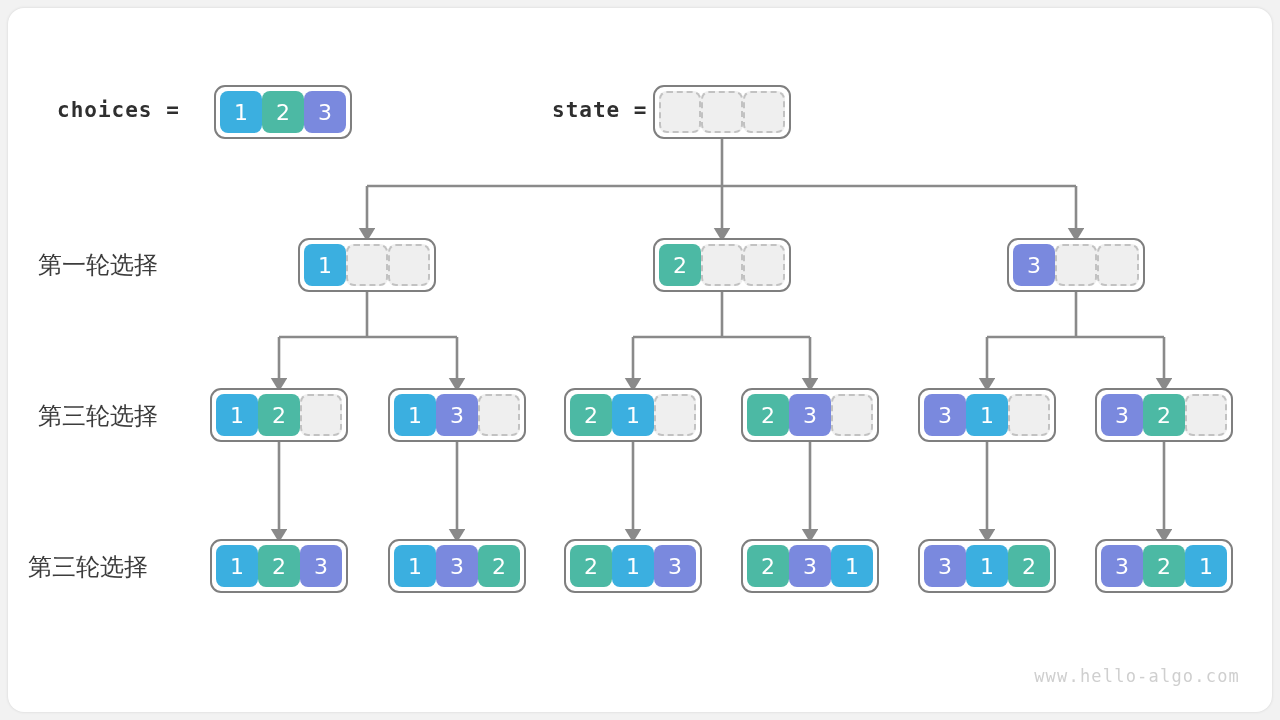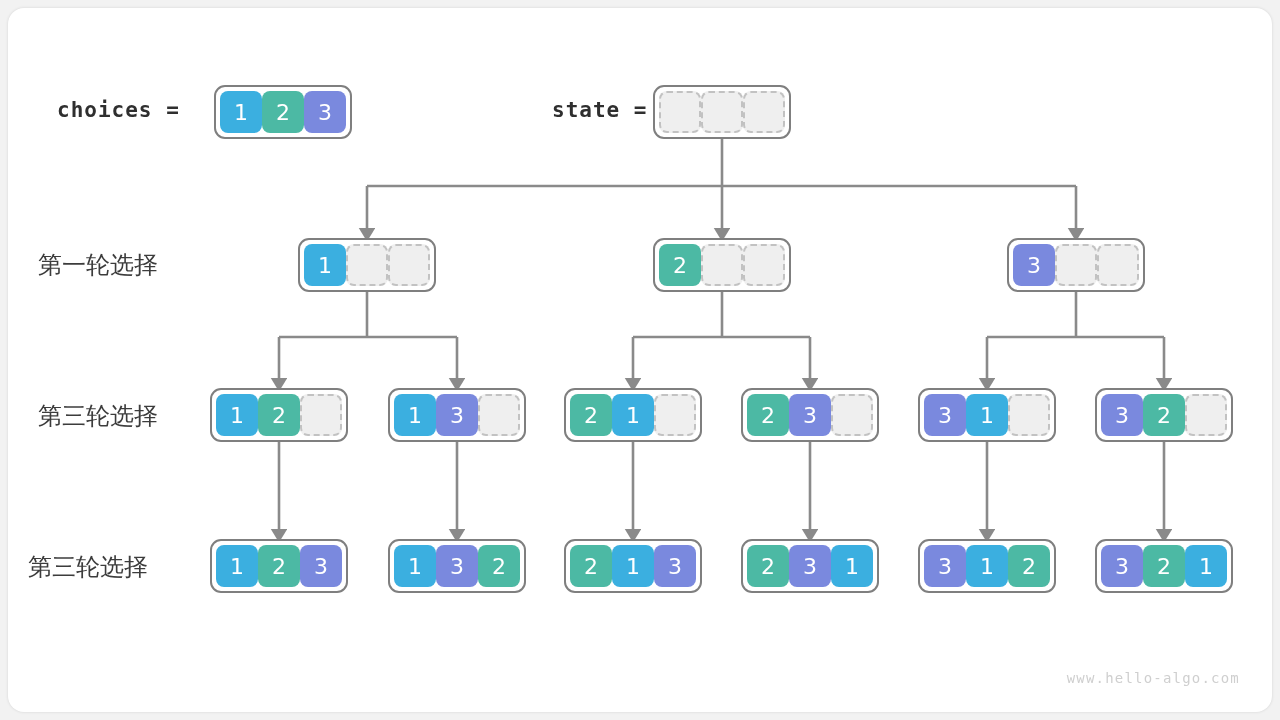--- a/index.html
+++ b/index.html
@@ -36,21 +36,21 @@
         display:flex;align-items:center;justify-content:center;
         font-family:"DejaVu Sans","Liberation Sans",sans-serif;
         font-size:22px;color:#ffffff;}
   .cell.empty{background:#efefef;border:2px dashed #c2c2c2;color:transparent;}
   .cell.c1{background:#3bafe0;}
   .cell.c2{background:#4cb9a4;}
   .cell.c3{background:#7a89de;}
 
   #watermark{position:absolute;right:40px;bottom:34px;
       font-family:"DejaVu Sans Mono","Liberation Mono",monospace;
-      font-size:14px;color:#cfcfcf;letter-spacing:1.2px;}
+      font-size:17px;color:#cfcfcf;letter-spacing:1.2px;}
 </style>
 </head>
 <body>
 
 <div id="canvas">
   <div id="card"></div>
 
   <svg id="links" viewBox="0 0 1280 720" xmlns="http://www.w3.org/2000/svg">
     <defs>
       <marker id="ah" markerWidth="9" markerHeight="9" refX="1.2" refY="3.2" orient="auto" markerUnits="strokeWidth">

